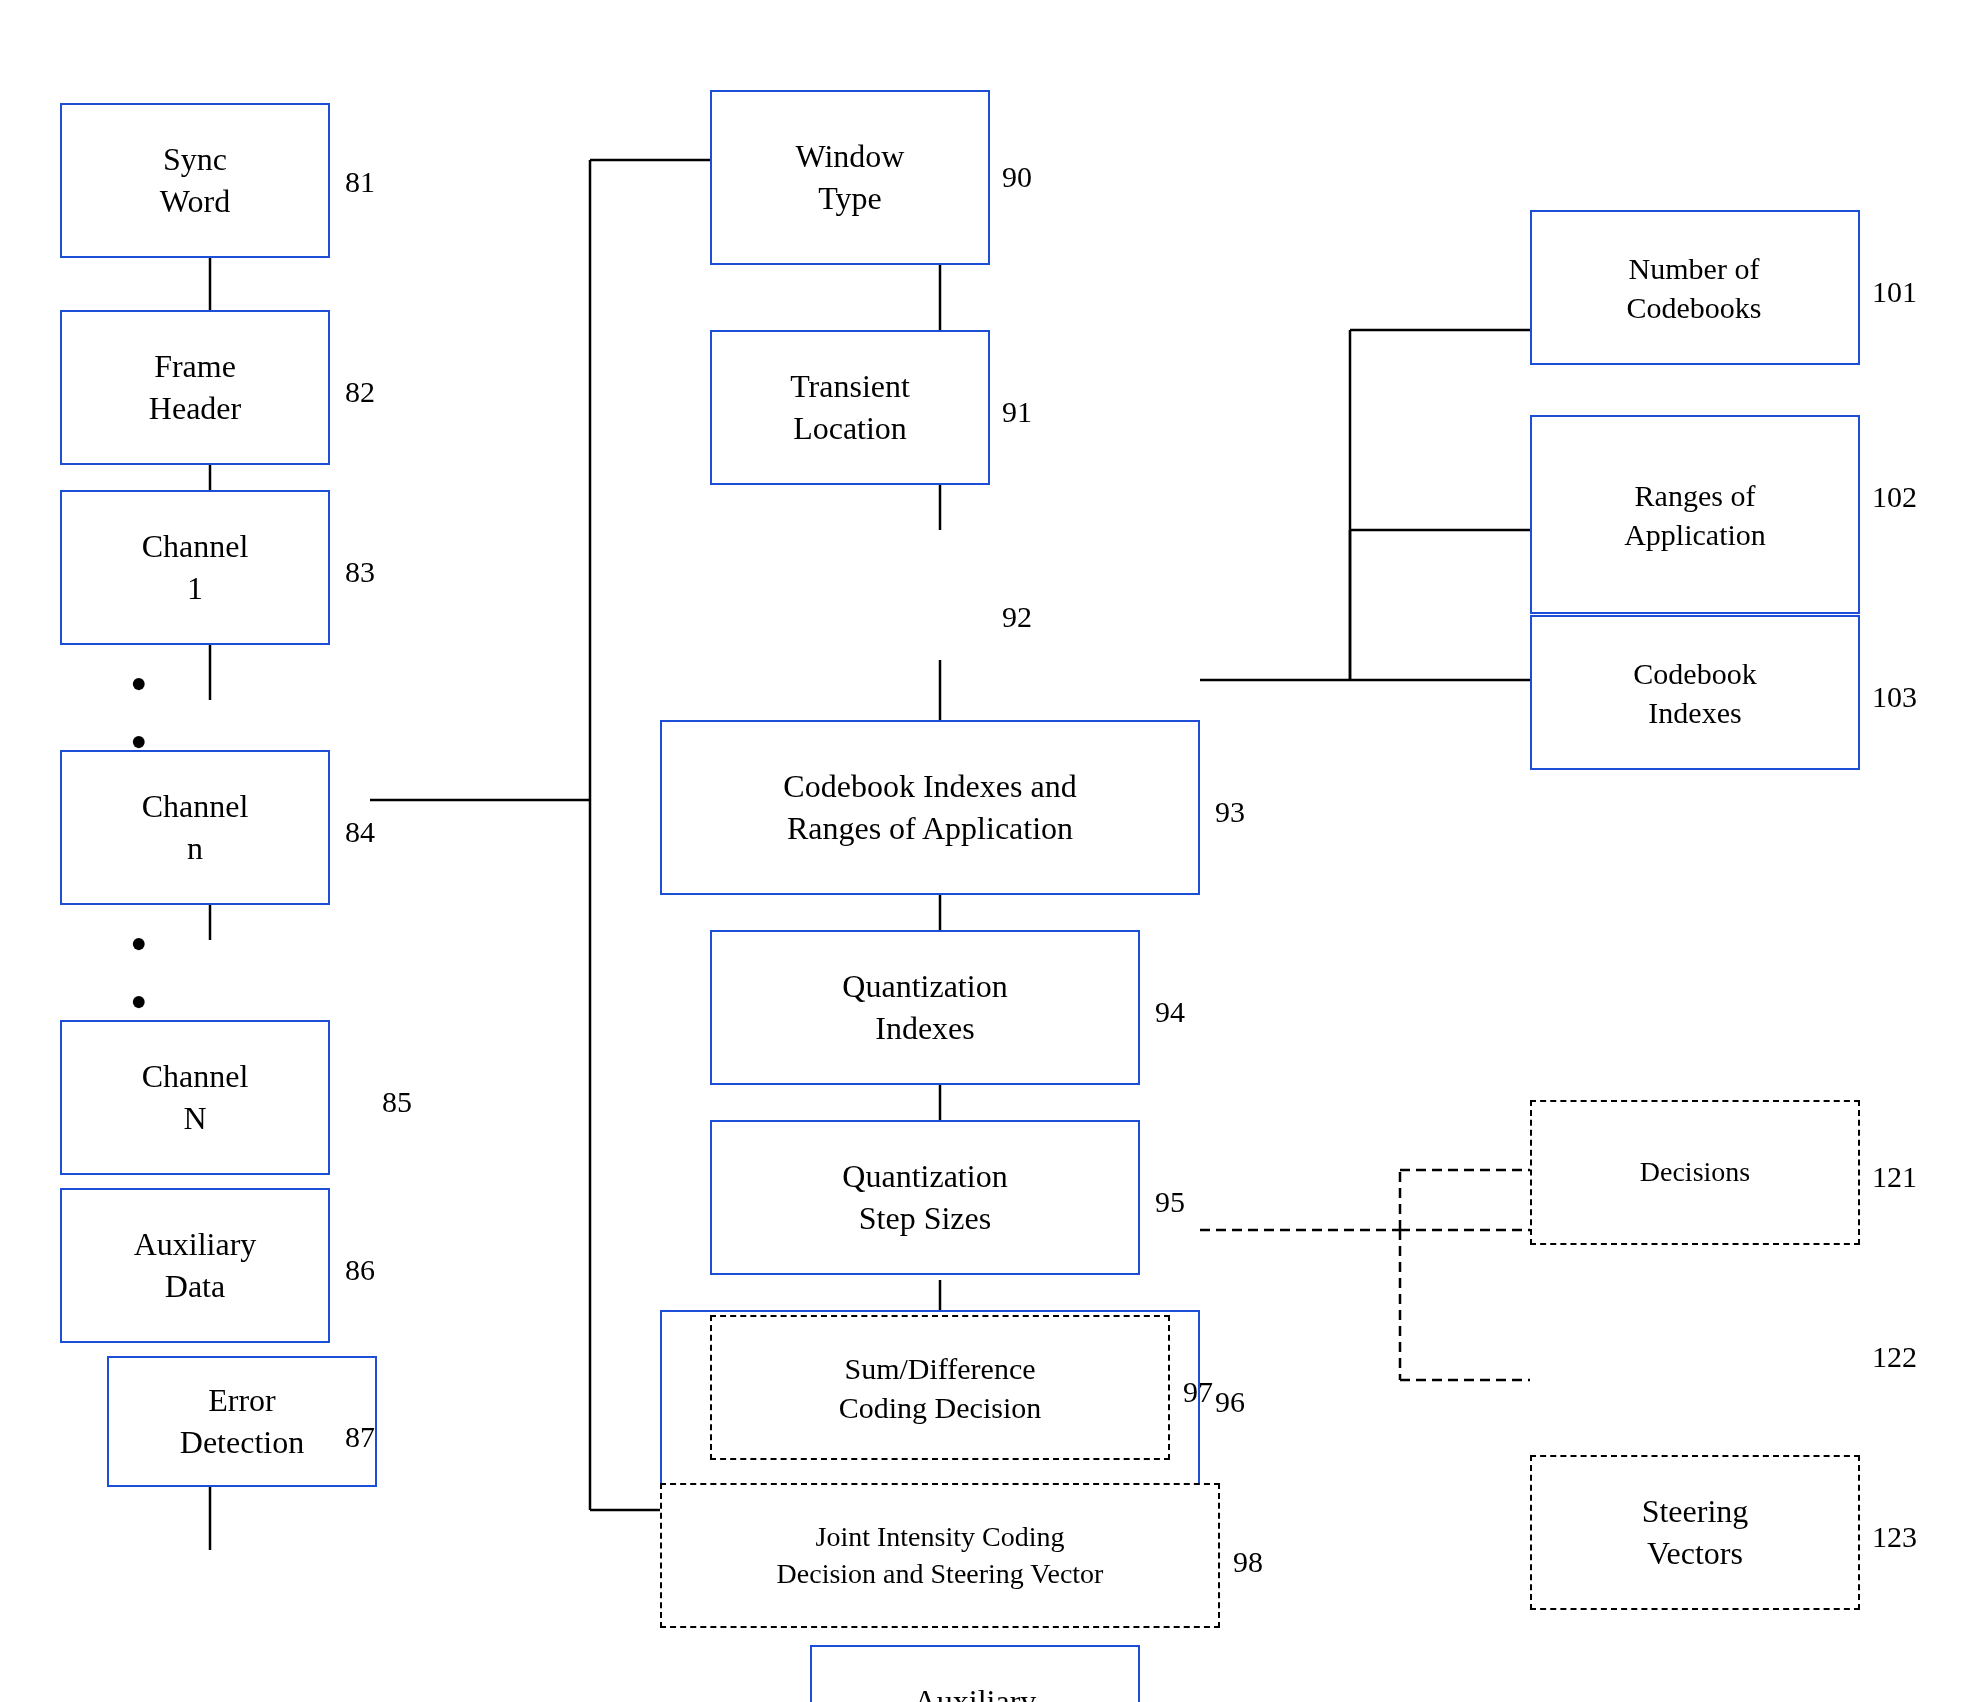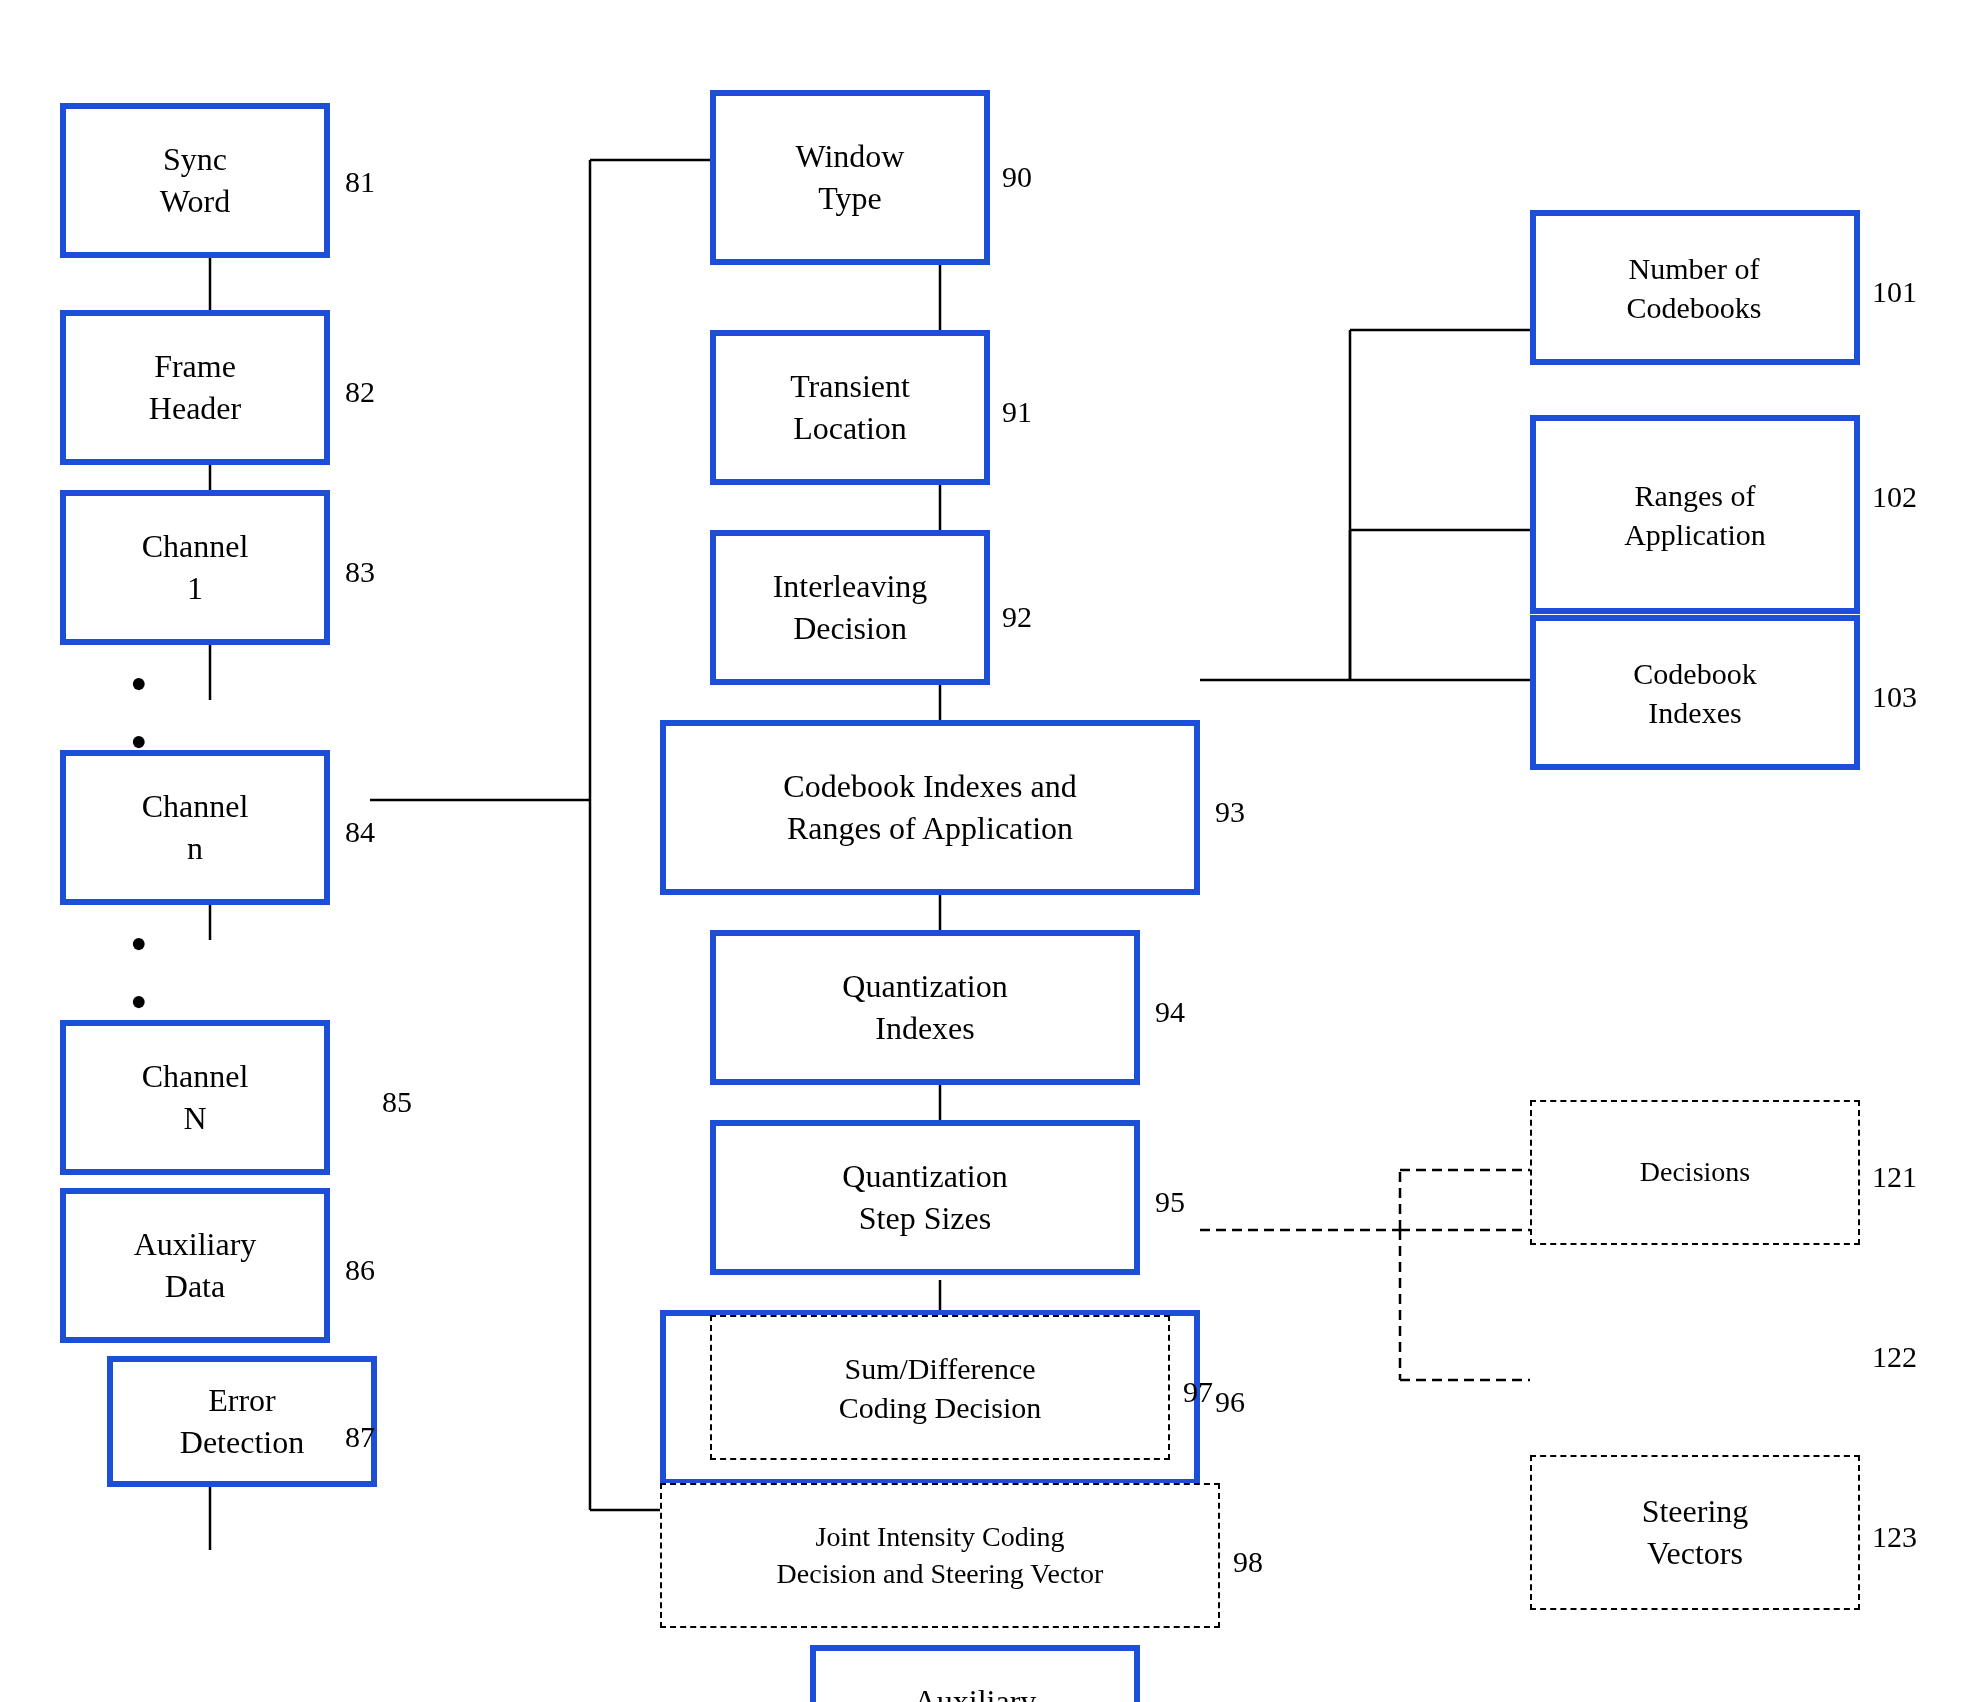--- a/index.html
+++ b/index.html
@@ -11,21 +11,21 @@
       position: relative;
       overflow: hidden;
     }
     .diagram-container {
       position: relative;
       width: 1981px;
       height: 1702px;
     }
     .box {
       position: absolute;
-      border: 6px solid #1d4ed8;
+      border: 2px solid #1d4ed8;
       background: #fff;
       display: flex;
       align-items: center;
       justify-content: center;
       text-align: center;
       font-size: 28px;
       line-height: 1.3;
       padding: 8px;
     }
     .box-dashed {
@@ -147,23 +147,20 @@
   <div class="box" style="left:710px; top:90px; width:280px; height:175px; font-size:32px;">
     <span>Window<br>Type</span>
   </div>
   <div class="label" style="left:1002px; top:160px;">90</div>
 
   <div class="box" style="left:710px; top:330px; width:280px; height:155px; font-size:32px;">
     <span>Transient<br>Location</span>
   </div>
   <div class="label" style="left:1002px; top:395px;">91</div>
 
-  <div class="box" style="left:710px; top:530px; width:280px; height:155px; font-size:32px;">
-    <span>Interleaving<br>Decision</span>
-  </div>
   <div class="label" style="left:1002px; top:600px;">92</div>
 
   <div class="box" style="left:660px; top:720px; width:540px; height:175px; font-size:32px;">
     <span>Codebook Indexes and<br>Ranges of Application</span>
   </div>
   <div class="label" style="left:1215px; top:795px;">93</div>
 
   <div class="box" style="left:710px; top:930px; width:430px; height:155px; font-size:32px;">
     <span>Quantization<br>Indexes</span>
   </div>

